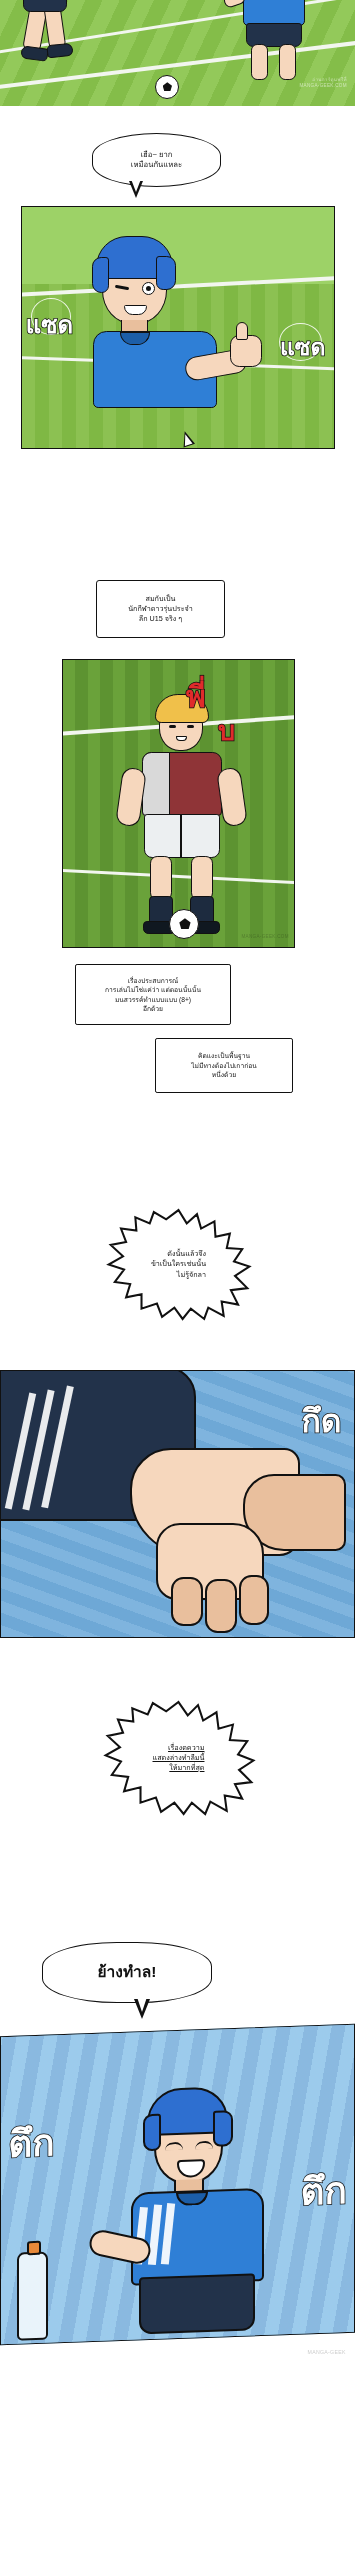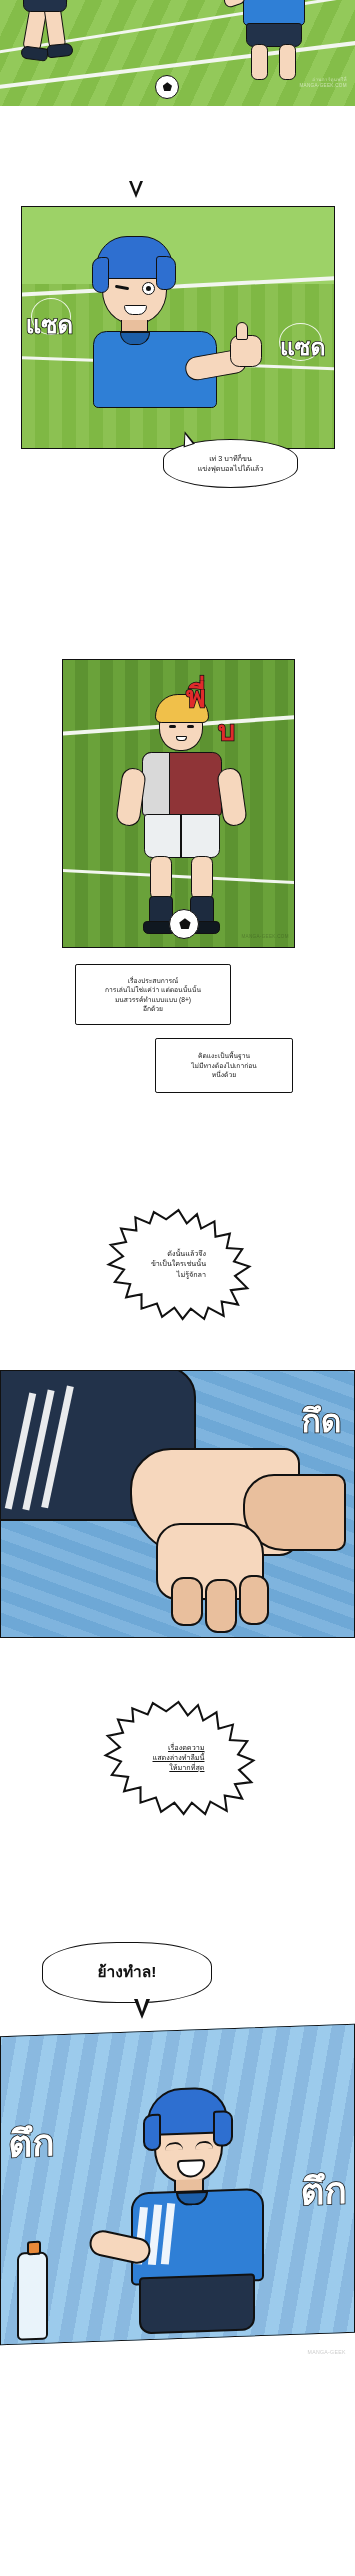--- a/index.html
+++ b/index.html
@@ -157,20 +157,24 @@
     <div style="position:absolute; left:155px; top:75px; width:24px; height:24px; background:#fff; border:1.5px solid #111; border-radius:50%;">
       <div style="position:absolute; left:6.7px; top:6.2px; width:9.3px; height:9.3px; background:#111; clip-path:polygon(50% 0,100% 38%,82% 100%,18% 100%,0 38%);"></div>
     </div>
 
     <div class="wm" style="right:8.2px; top:77px; width:77px; text-align:right;">อ่านการ์ตูนฟรีที่
 MANGA-GEEK.COM</div>
   </div>
 
   <div class="gutter" style="top:106px; height:27px;"></div>
 
+  <div class="bubble" style="left:92px; top:133px; width:129px; height:54px; font-size:7.7px;">
+    <span class="th-text">เฮือ~ ยาก
+เหมือนกันแหละ</span>
+  </div>
   <div class="tail" style="left:129px; top:181px; border-left:7.2px solid transparent; border-right:7.2px solid transparent; border-top:17.5px solid #111;"></div>
   <div class="tail" style="left:131px; top:179px; border-left:5.2px solid transparent; border-right:5.2px solid transparent; border-top:13.4px solid #fff;"></div>
 
   <div class="panel panel-border grass" style="left:20.6px; top:206px; width:314px; height:243px;">
 
     <div style="position:absolute; left:0; top:0; width:100%; height:77px; background:#9dd267;"></div>
     <div class="line-white" style="left:-15.5px; top:77px; width:361px; height:4.1px; transform:rotate(-3deg);"></div>
     <div class="line-white" style="left:-15.5px; top:155px; width:361px; height:3.1px; transform:rotate(2deg);"></div>
 
     <div style="position:absolute; left:62px; top:18.5px; width:185px; height:198px;">
@@ -198,29 +202,30 @@
       </div>
     </div>
 
     <div class="sfx" style="left:4.1px; top:98px; font-size:24px;">แซด</div>
     <div class="sfx" style="right:8.2px; top:122px; font-size:23px;">แซด</div>
 
     <div style="position:absolute; left:9.3px; top:91px; width:40px; height:37px; border:1.5px solid #ffffff; border-radius:50%; opacity:.85;"></div>
     <div style="position:absolute; right:11.3px; top:116px; width:43px; height:38px; border:1.5px solid #ffffff; border-radius:50%; opacity:.85;"></div>
   </div>
 
-  <div class="bubble" style="left:163px; top:439px; width:135px; height:49px; font-size:7.2px;">
-    <span class="th-text">เท่ 3 บาทีก็ขน
-แข่งฟุตบอลไปได้แล้ว</span>
-  </div>
   <div class="tail" style="left:181px; top:431px; border-left:6.2px solid transparent; border-right:6.2px solid transparent; border-bottom:15.5px solid #111; transform:rotate(-18deg);"></div>
   <div class="tail" style="left:183px; top:434px; border-left:4.1px solid transparent; border-right:4.1px solid transparent; border-bottom:11.3px solid #fff; transform:rotate(-18deg);"></div>
 
   <div class="gutter" style="top:495px; height:82px;"></div>
 
+  <div class="bubble-rect" style="left:96px; top:580px; width:129px; height:58px; font-size:7.2px; border-radius:3.1px;">
+    <span class="th-text">สมกับเป็น
+นักกีฬาตาวรุ่นประจำ
+ลีก U15 จริง ๆ</span>
+  </div>
 
   <div class="panel panel-border grass-dark" style="left:62px; top:659px; width:233px; height:289px;">
     <div class="line-white" style="left:-10.3px; top:62px; width:289px; height:3.6px; transform:rotate(-4deg);"></div>
     <div class="line-white" style="left:-10.3px; top:216px; width:289px; height:3.1px; transform:rotate(3deg);"></div>
 
     <div style="position:absolute; left:47px; top:31px; width:144px; height:247px;">
 
       <div class="skin" style="position:absolute; left:49px; top:11.3px; width:44px; height:49px; border:1.5px solid #111; border-radius:46%;"></div>
       <div class="hair-blond" style="position:absolute; left:45px; top:3.1px; width:54px; height:29px; border:1.5px solid #111; border-radius:23px 23px 6.2px 6.2px;"></div>
       <div style="position:absolute; left:59px; top:34px; width:7.2px; height:3.1px; background:#111; border-radius:1.5px;"></div>

